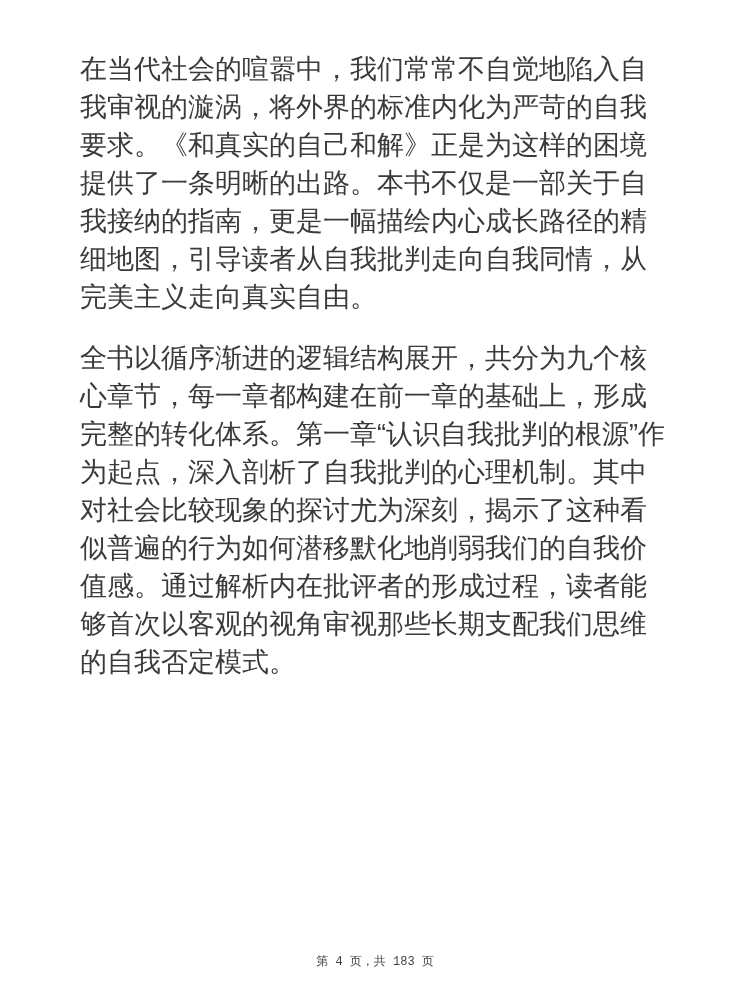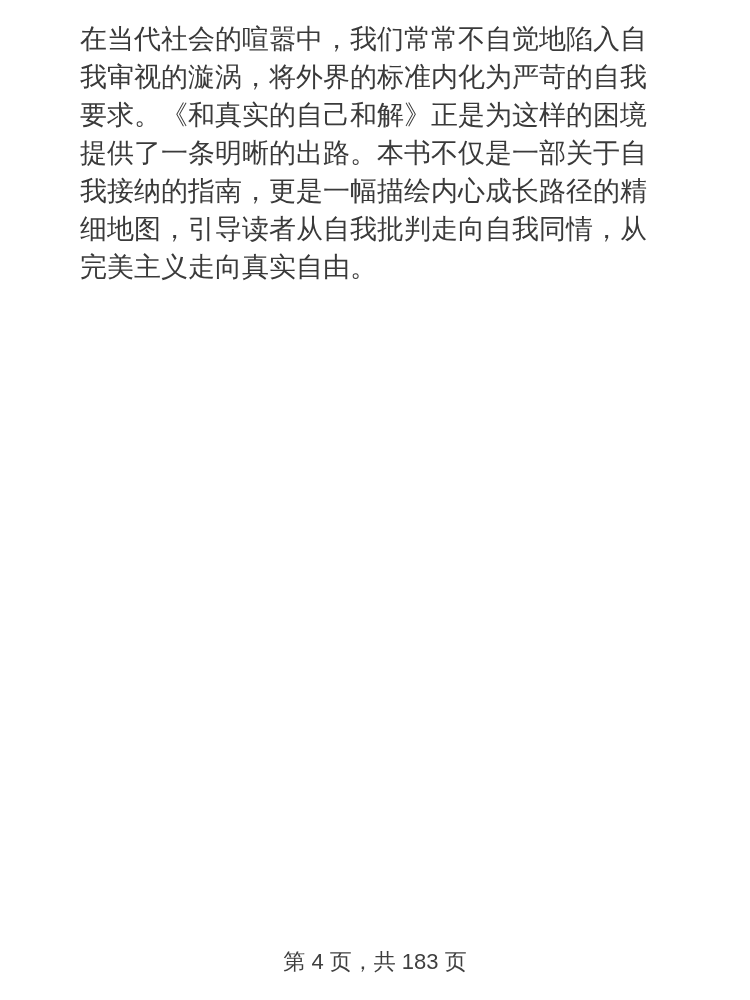--- a/index.html
+++ b/index.html
@@ -13,45 +13,47 @@
 
   .page {
     position: relative;
     width: 750px;
     height: 1000px;
     background: #ffffff;
     font-family: "Liberation Sans", "DejaVu Sans", sans-serif;
   }
 
   .content {
-    padding: 20px 79px 0 80px;
+    padding: 50px 79px 0 80px;
   }
 
   .content p {
     font-size: 27px;
     line-height: 38px;
     color: #3a3a3a;
     text-align: left;
     letter-spacing: 0;
     margin-bottom: 23px;
     word-break: break-all;
   }
 
   .page-footer {
     position: absolute;
     top: 951px;
     left: 0;
     width: 750px;
     text-align: center;
-    font-size: 22px;
+    font-size: 12px;
     line-height: 22px;
     color: #3f3f3f;
+    font-family: Liberation Mono, monospace;
   }
 </style>
 </head>
 <body>
 
 <div class="page">
   <div class="content">
     <p>在当代社会的喧嚣中，我们常常不自觉地陷入自我审视的漩涡，将外界的标准内化为严苛的自我要求。《和真实的自己和解》正是为这样的困境提供了一条明晰的出路。本书不仅是一部关于自我接纳的指南，更是一幅描绘内心成长路径的精细地图，引导读者从自我批判走向自我同情，从完美主义走向真实自由。</p>
+    <p>全书以循序渐进的逻辑结构展开，共分为九个核心章节，每一章都构建在前一章的基础上，形成完整的转化体系。第一章“认识自我批判的根源”作为起点，深入剖析了自我批判的心理机制。其中对社会比较现象的探讨尤为深刻，揭示了这种看似普遍的行为如何潜移默化地削弱我们的自我价值感。通过解析内在批评者的形成过程，读者能够首次以客观的视角审视那些长期支配我们思维的自我否定模式。</p>
   </div>
   <div class="page-footer">第 4 页，共 183 页</div>
 </div>
 
 </body></html>

